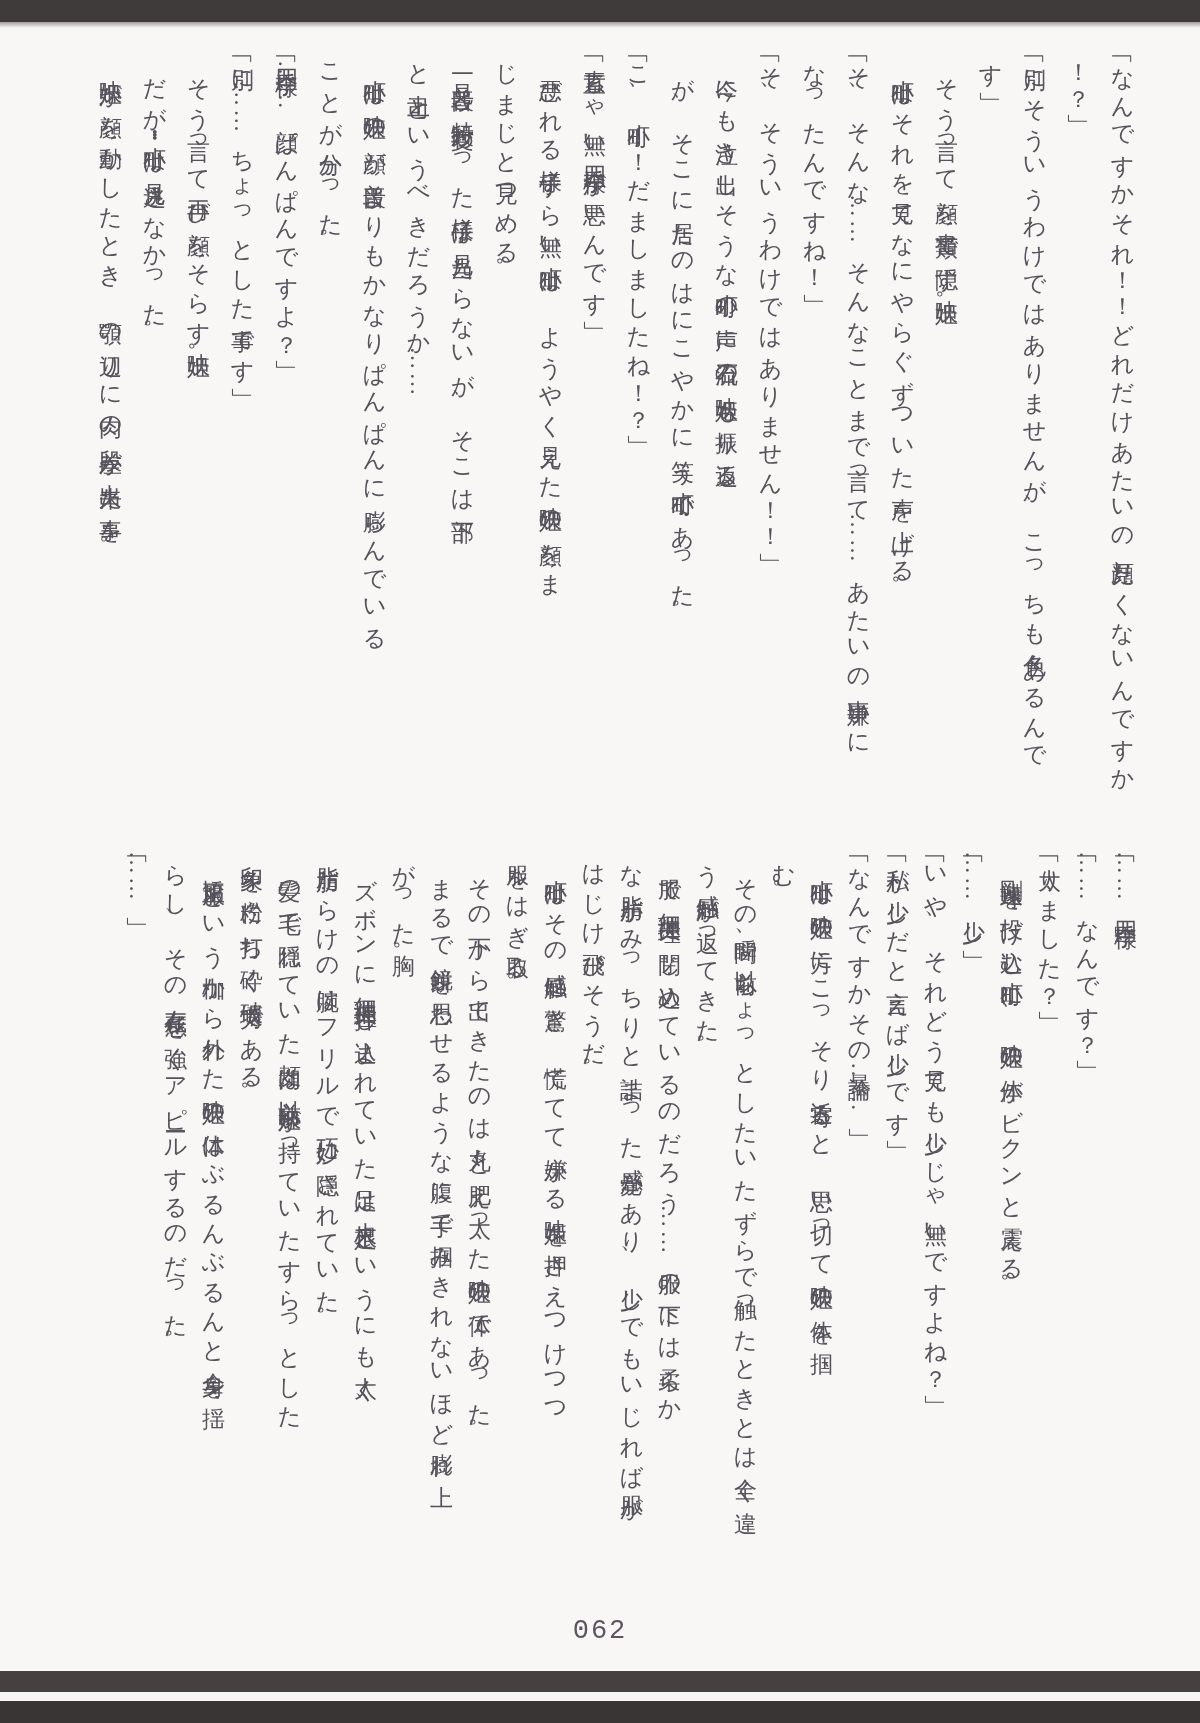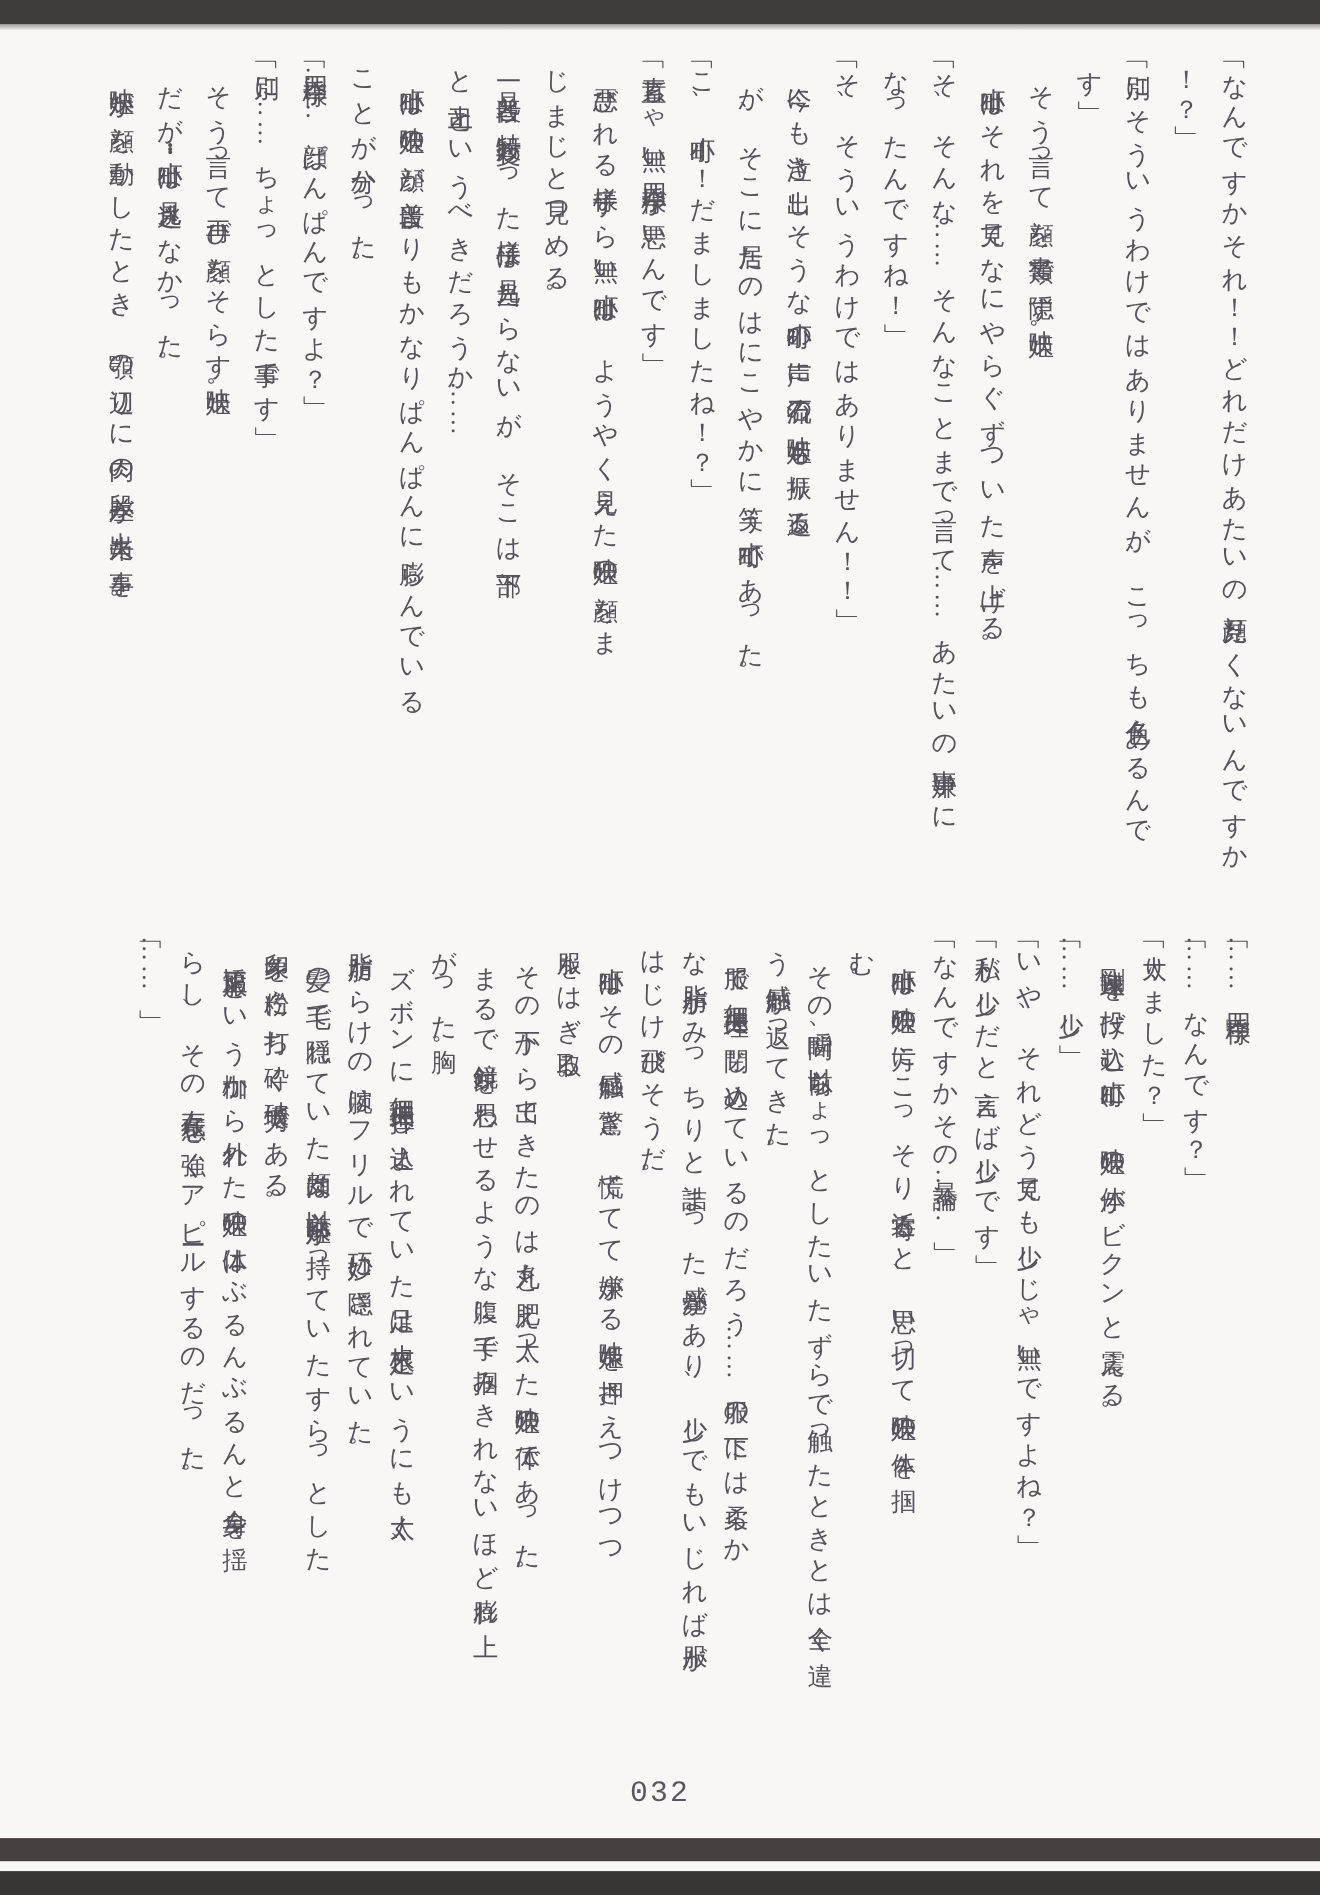--- a/index.html
+++ b/index.html
@@ -104,13 +104,13 @@
     <p>がった胸。</p>
     <p class="indent">ズボンに無理矢理押し込まれていた足は大根足というにも太く、</p>
     <p>脂肪だらけの腕はフリルで巧妙に隠されていた。</p>
     <p class="indent">髪の毛で隠れていた頬肉は以前映姫が持っていたすらっとした</p>
     <p>印象を粉々に打ち砕く破壊力である。</p>
     <p class="indent">矯正服という枷から外れた映姫の体はぶるんぶるんと全身を揺</p>
     <p>らし、その存在感を強くアピールするのだった。</p>
     <p>「……」</p>
   </div>
 
-<div class="page-number">032</div>
+<div class="page-number">062</div>
 
 </body></html>

